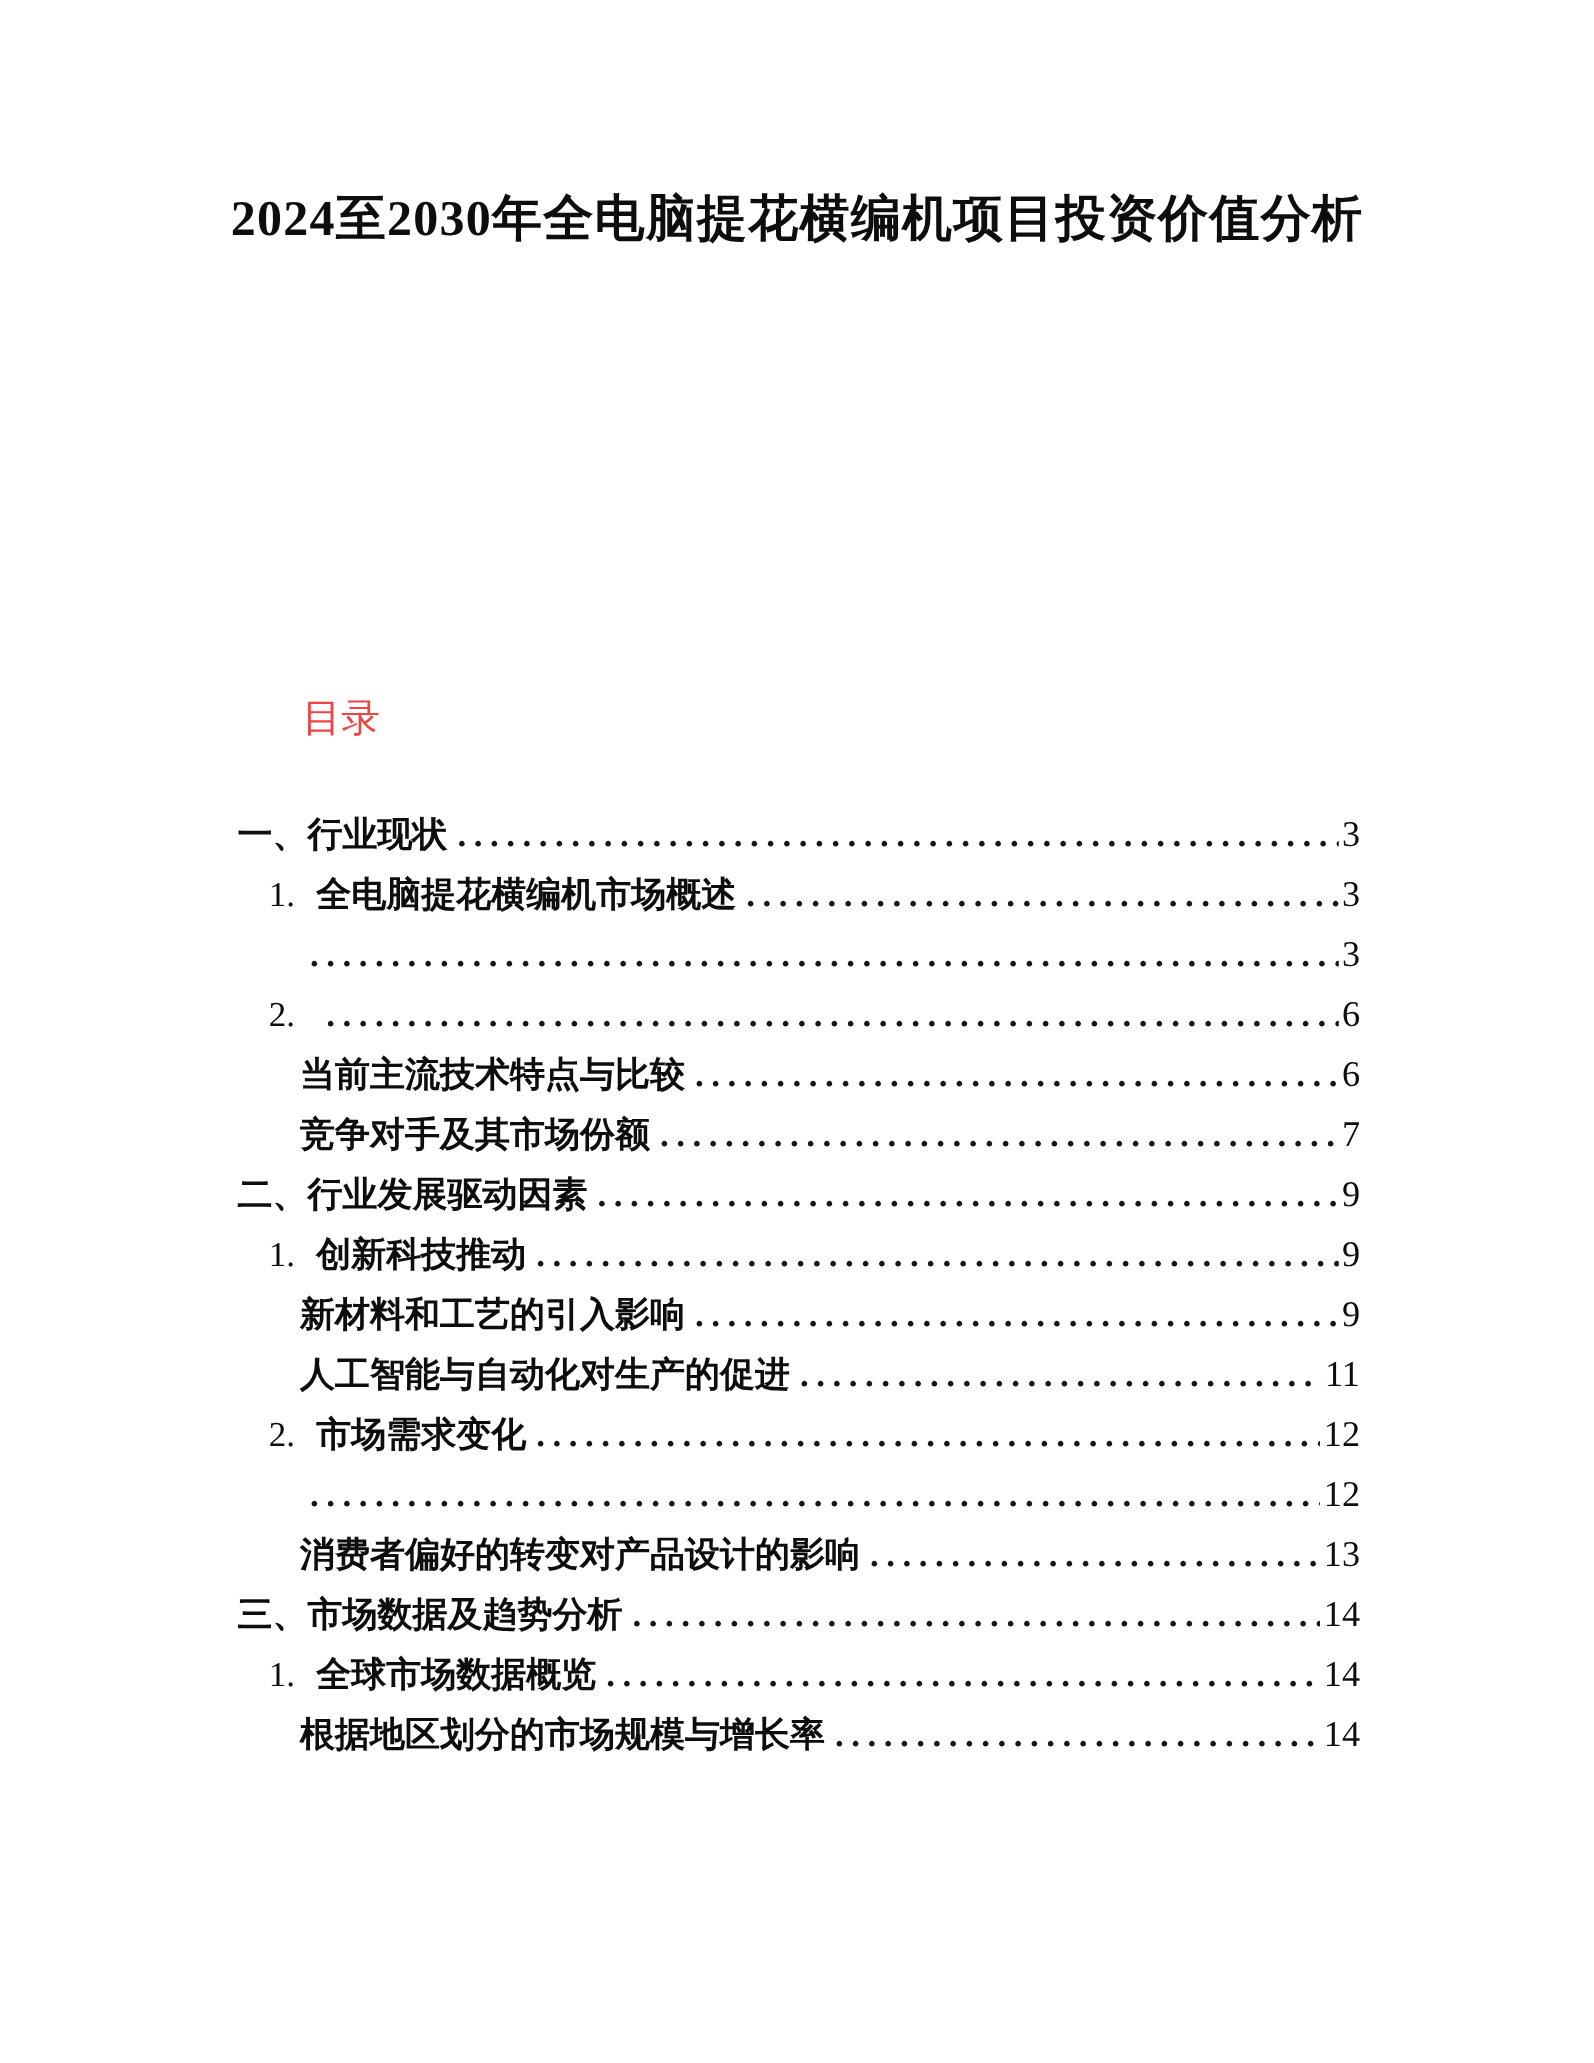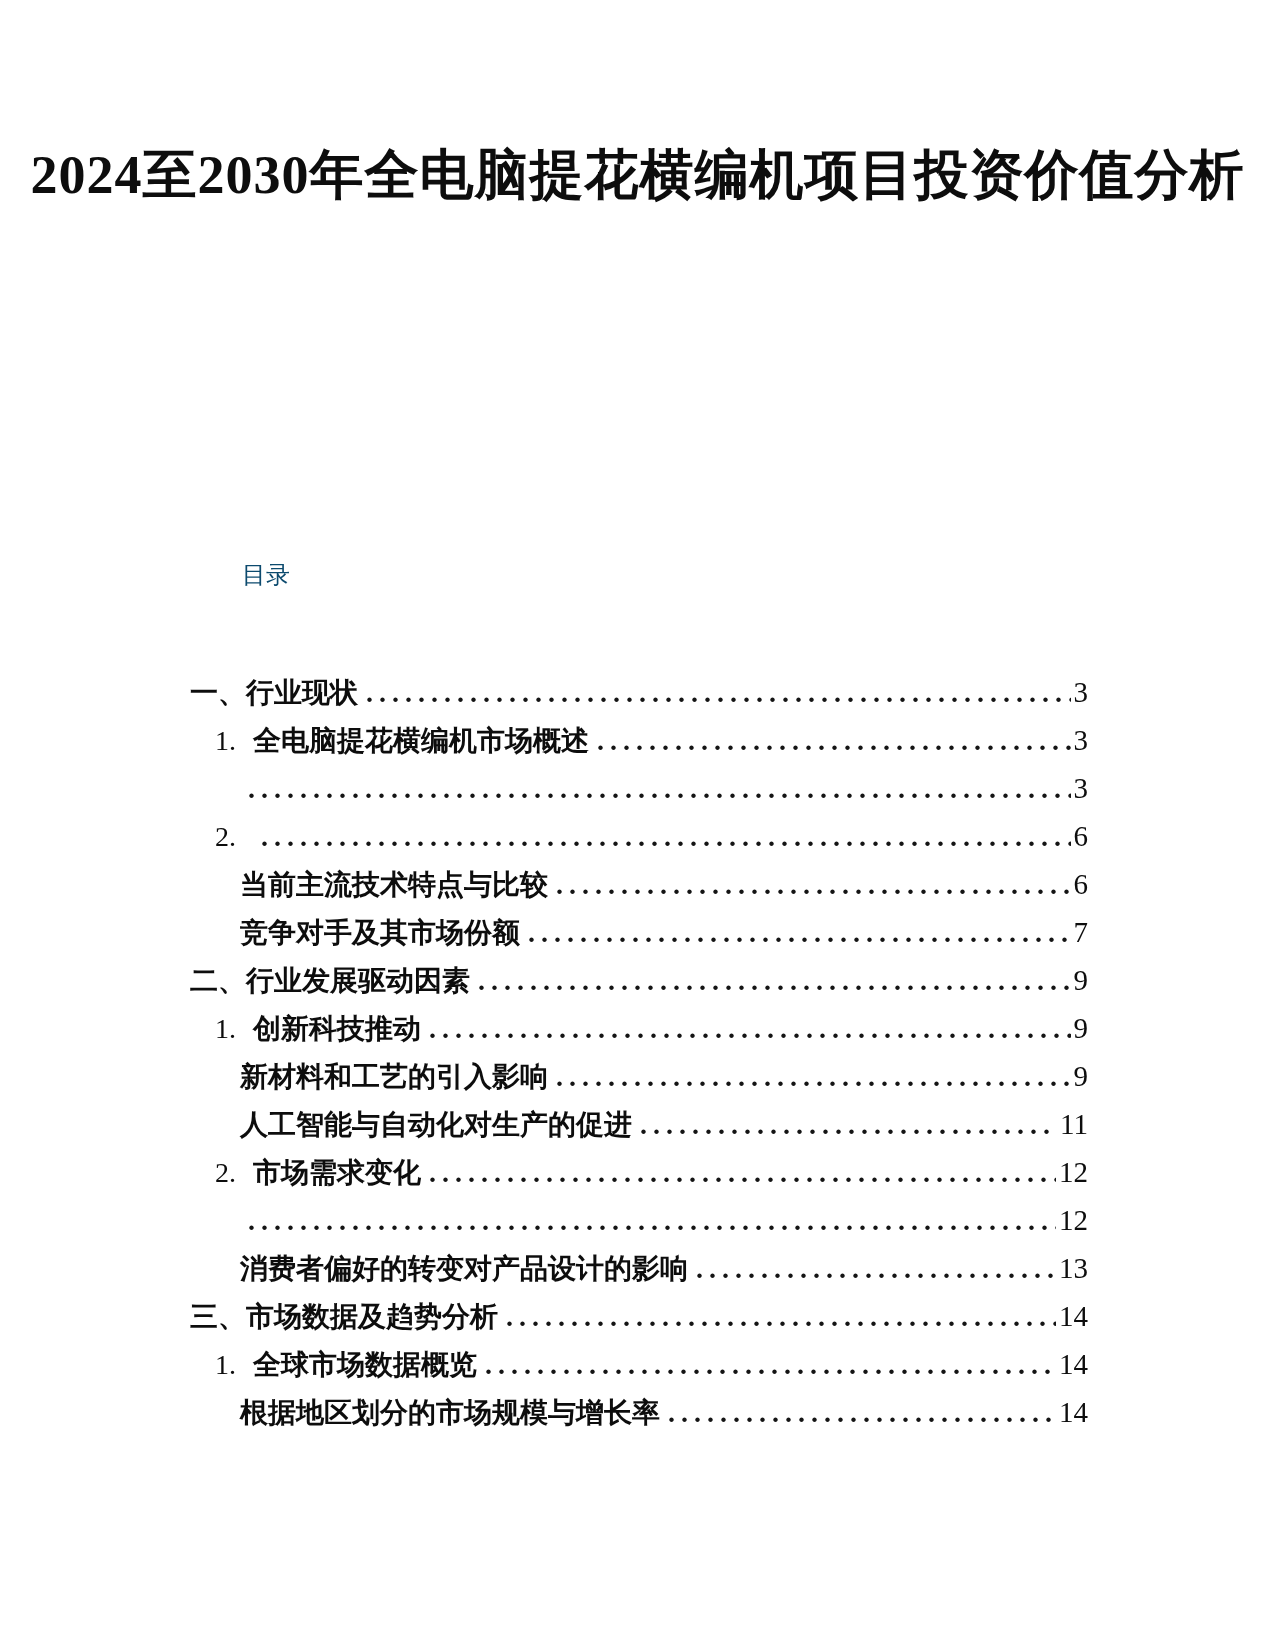--- a/index.html
+++ b/index.html
@@ -12,37 +12,37 @@
   .page {
     position: relative;
     width: 1275px; height: 1650px;
     background: #ffffff;
     overflow: hidden;
   }
   .doc-title {
     position: absolute;
     top: 138px; left: 0; width: 100%;
     text-align: center;
-    font-size: 54px;
+    font-size: 40px;
     font-weight: 700;
     line-height: 74px;
     letter-spacing: 1px;
     color: #0d0d0d;
   }
   .toc-heading {
     position: absolute;
     left: 242px; top: 558px;
-    font-size: 24px;
+    font-size: 31px;
     font-weight: 400;
     line-height: 34px;
-    color: #0c4a6e;
+    color: #ef4444;
   }
   .toc {
     position: absolute;
-    left: 176px; top: 668px;
+    left: 176px; top: 644px;
     width: 912px;
   }
   .toc-row {
     display: flex;
     align-items: baseline;
     height: 48px;
     line-height: 48px;
     font-size: 28px;
     color: #0d0d0d;
   }

